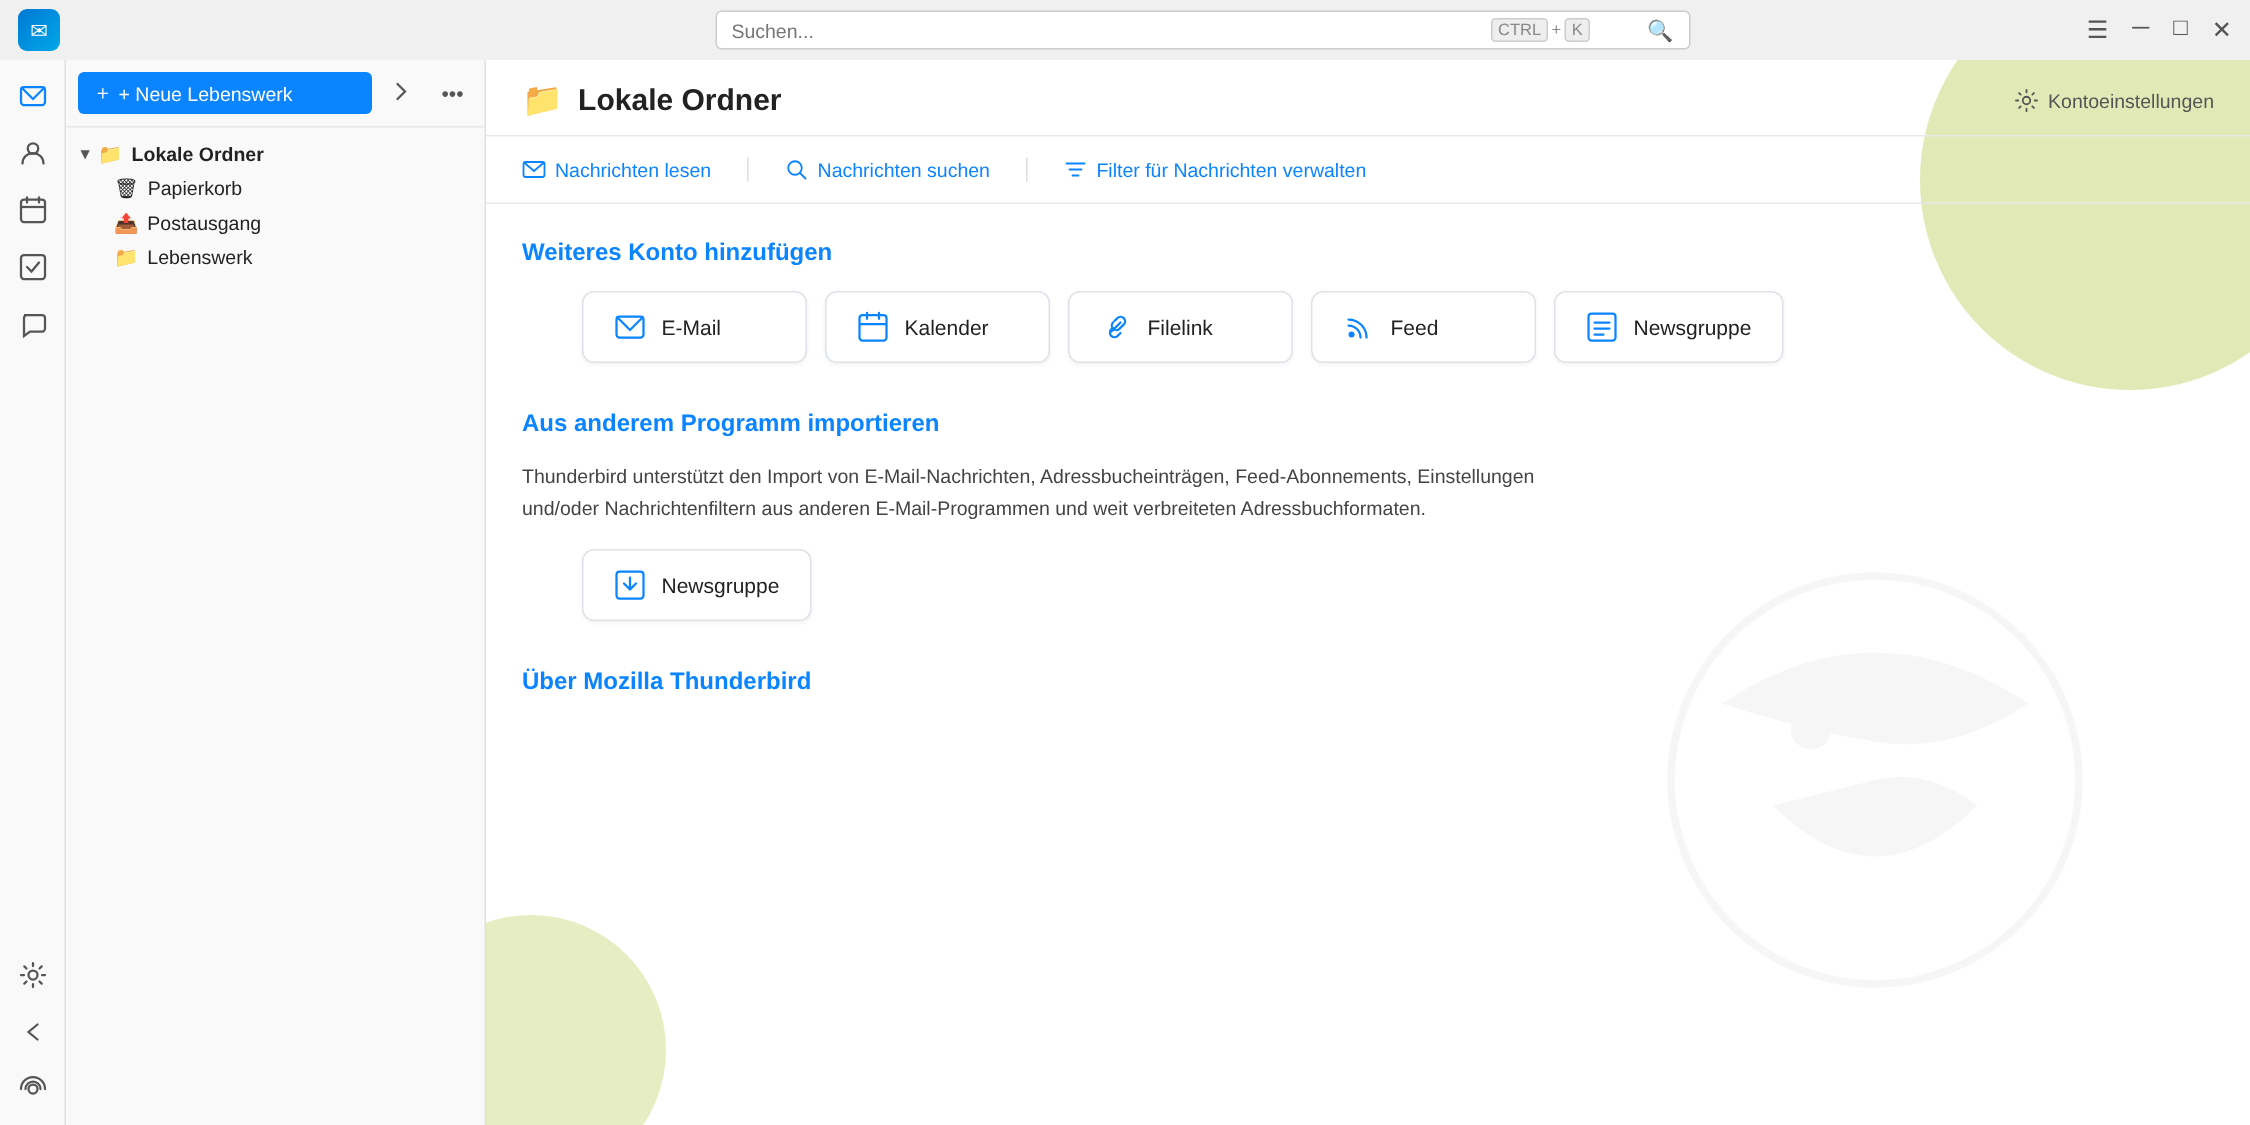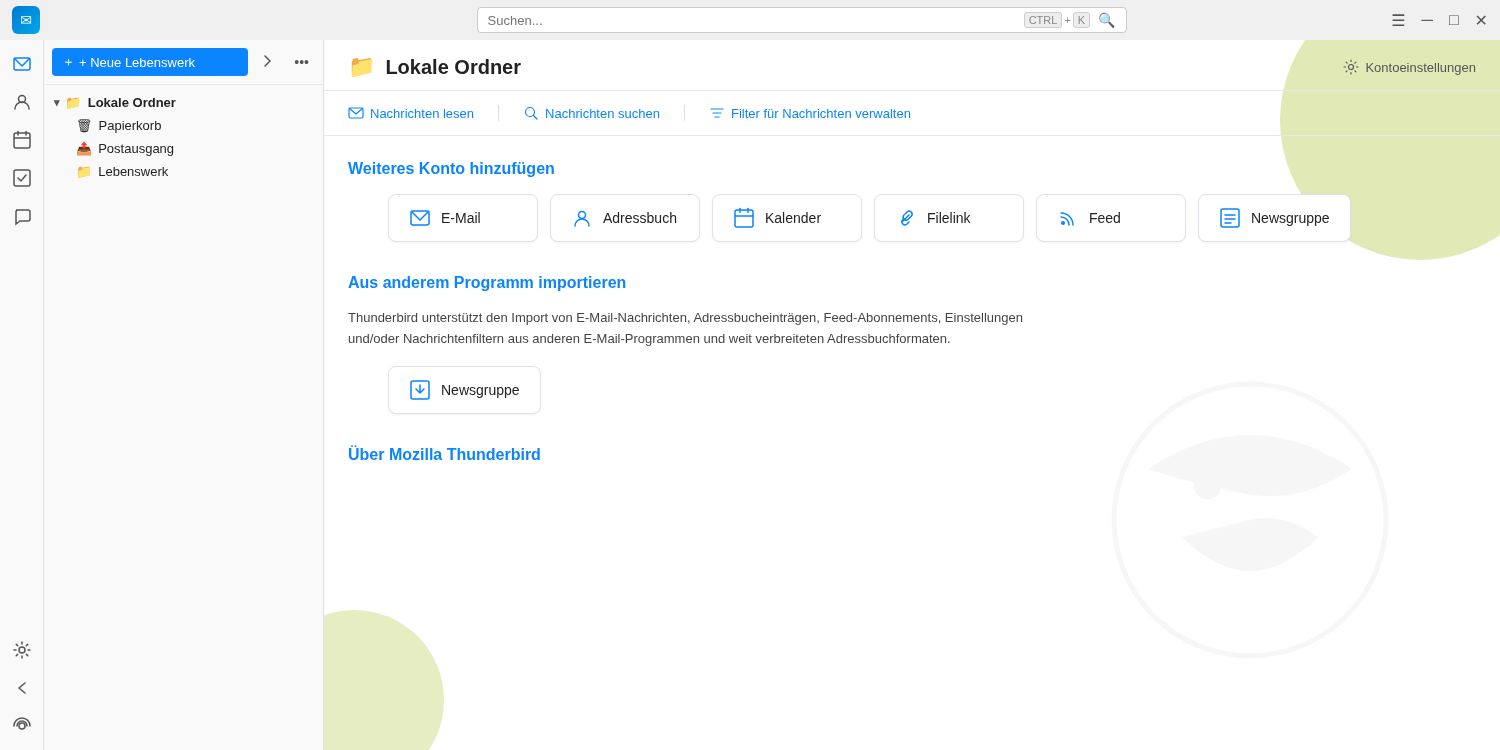--- a/index.html
+++ b/index.html
@@ -18,20 +18,21 @@
     .titlebar-search {
       display: flex;
       align-items: center;
       background: white;
       border: 1px solid #ccc;
       border-radius: 4px;
       padding: 4px 10px;
       flex: 1;
       max-width: 650px;
       margin: 0 auto;
+      gap: 30px;
     }
     .titlebar-search input {
       border: none;
       outline: none;
       font-size: 13px;
       color: #888;
       flex: 1;
       background: transparent;
     }
     .search-kbd {
@@ -474,27 +475,20 @@
         <div class="account-cards">
 
           <div class="account-card">
             <svg width="22" height="22" viewBox="0 0 22 22" fill="none">
                 <rect x="2" y="4" width="18" height="14" rx="2" stroke="#0a84ff" stroke-width="1.5"></rect>
                 <polyline points="2,4 11,13 20,4" stroke="#0a84ff" stroke-width="1.5" fill="none"></polyline>
               </svg>
             <span>E-Mail</span>
           </div>
 
-          <div class="account-card">
-            <svg width="22" height="22" viewBox="0 0 22 22" fill="none">
-                <circle cx="11" cy="8" r="3.5" stroke="#0a84ff" stroke-width="1.5"></circle>
-                <path d="M4 19c0-3.866 3.134-7 7-7s7 3.134 7 7" stroke="#0a84ff" stroke-width="1.5" stroke-linecap="round"></path>
-              </svg>
-            <span>Adressbuch</span>
-          </div>
 
           <div class="account-card">
             <svg width="22" height="22" viewBox="0 0 22 22" fill="none">
                 <rect x="2" y="3" width="18" height="17" rx="2" stroke="#0a84ff" stroke-width="1.5"></rect>
                 <line x1="7" y1="1.5" x2="7" y2="5.5" stroke="#0a84ff" stroke-width="1.5" stroke-linecap="round"></line>
                 <line x1="15" y1="1.5" x2="15" y2="5.5" stroke="#0a84ff" stroke-width="1.5" stroke-linecap="round"></line>
                 <line x1="2" y1="9" x2="20" y2="9" stroke="#0a84ff" stroke-width="1.5"></line>
               </svg>
             <span>Kalender</span>
           </div>

